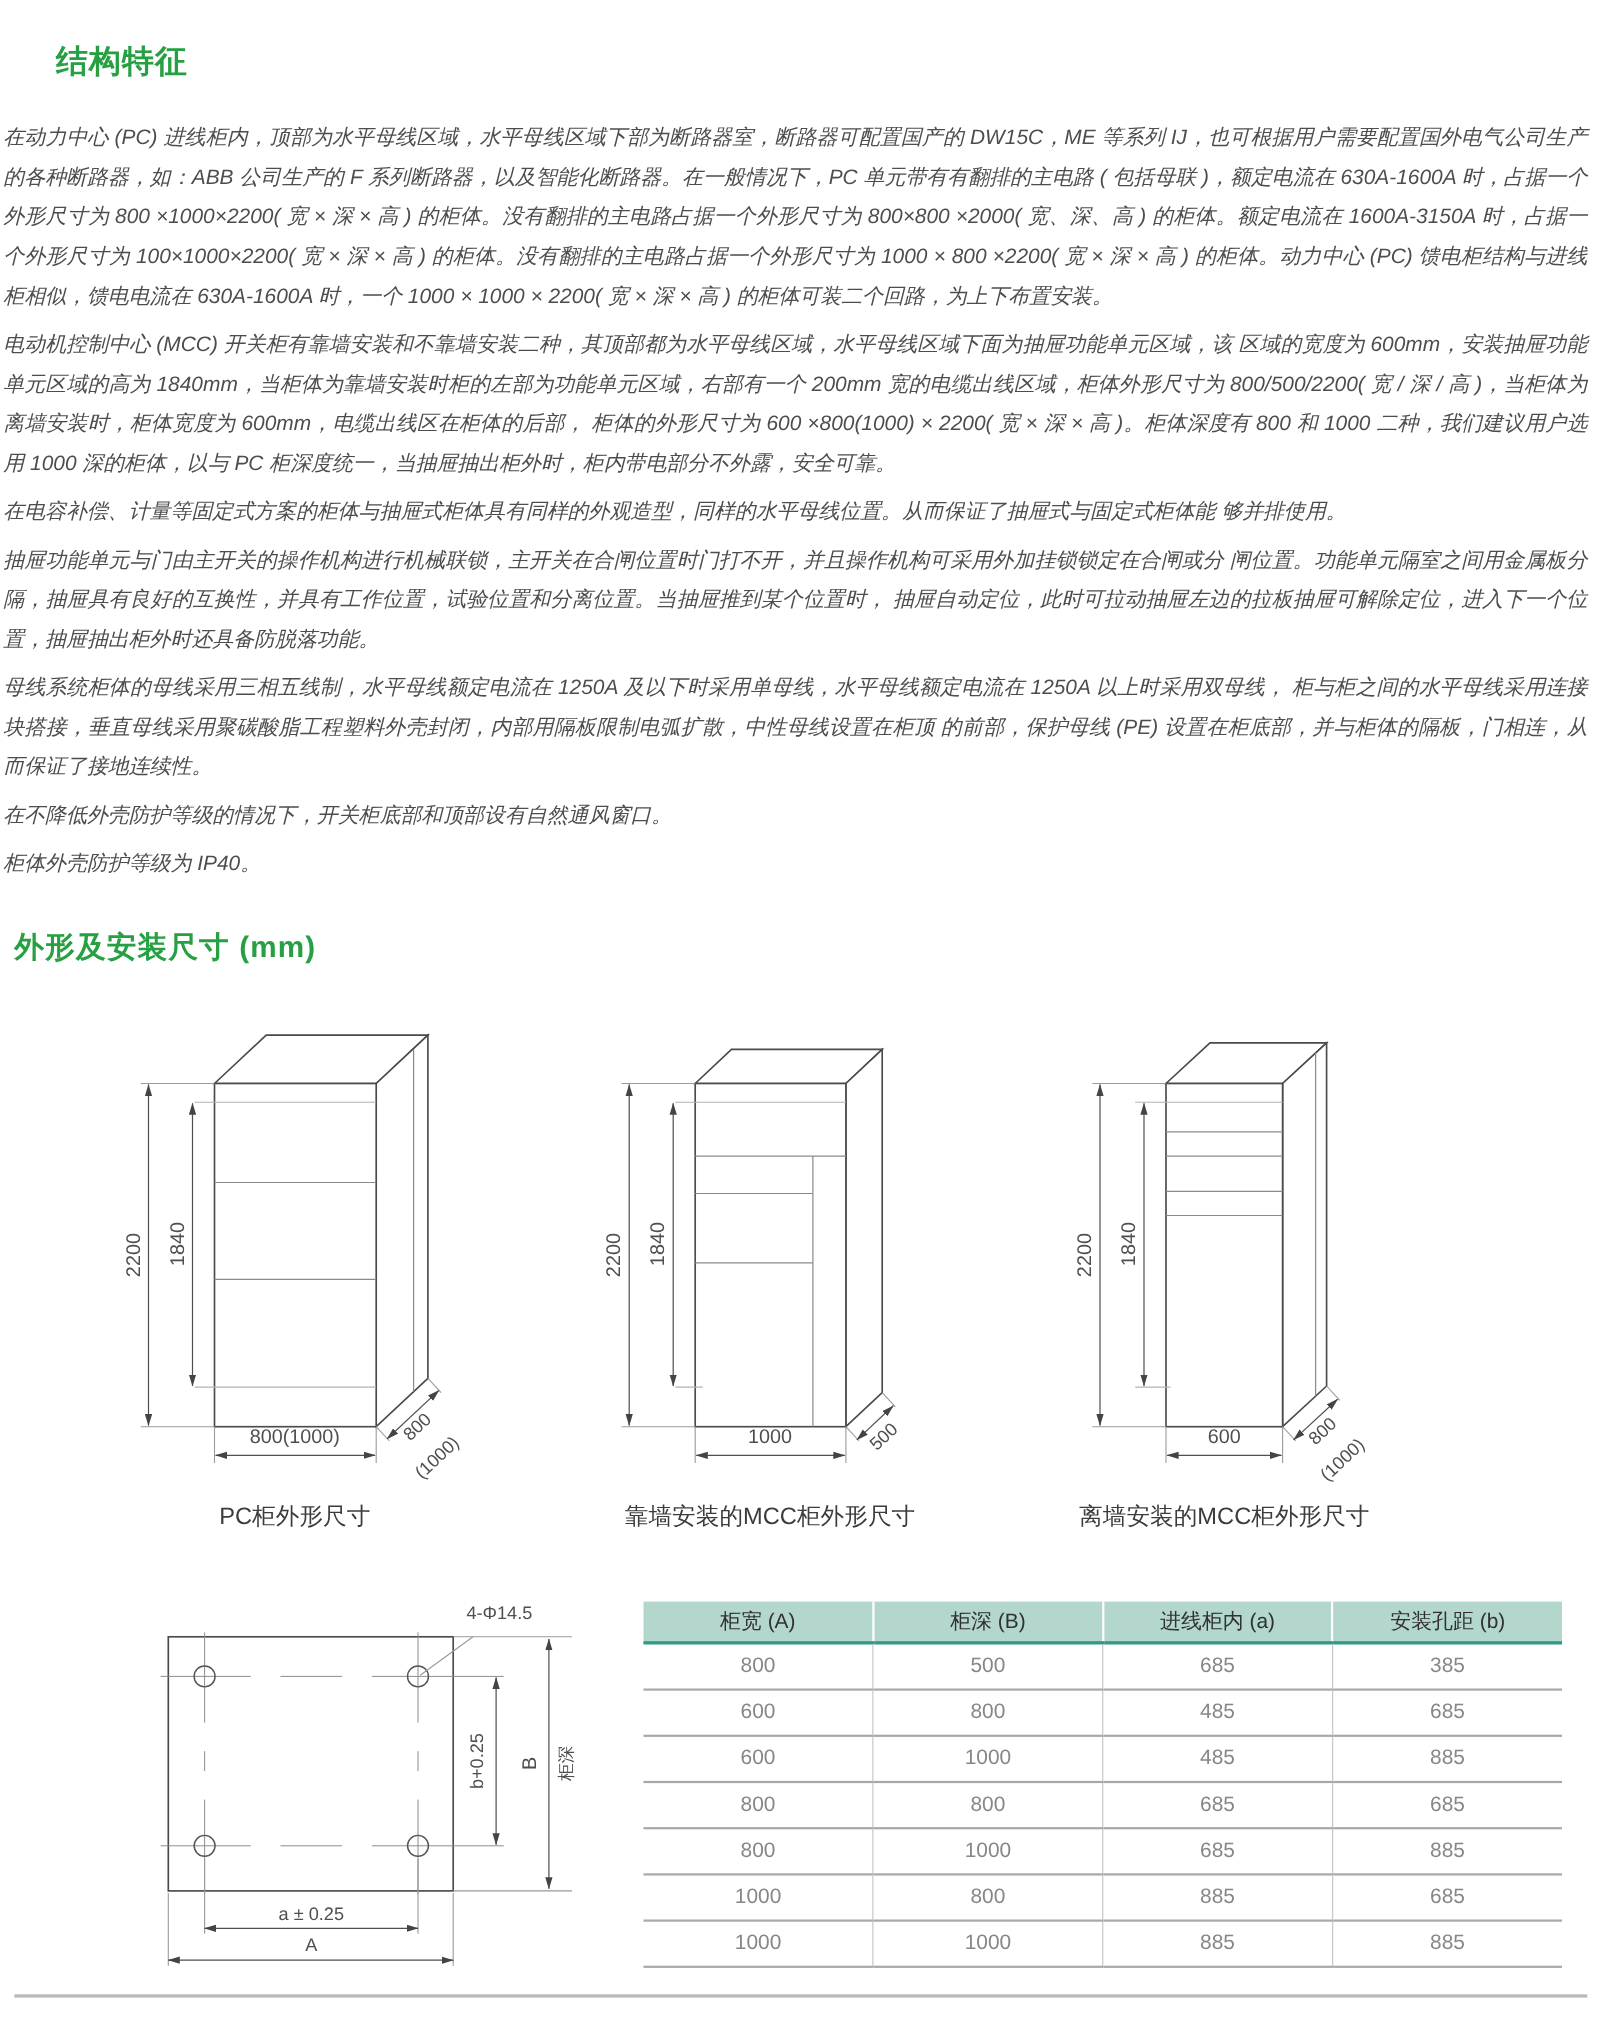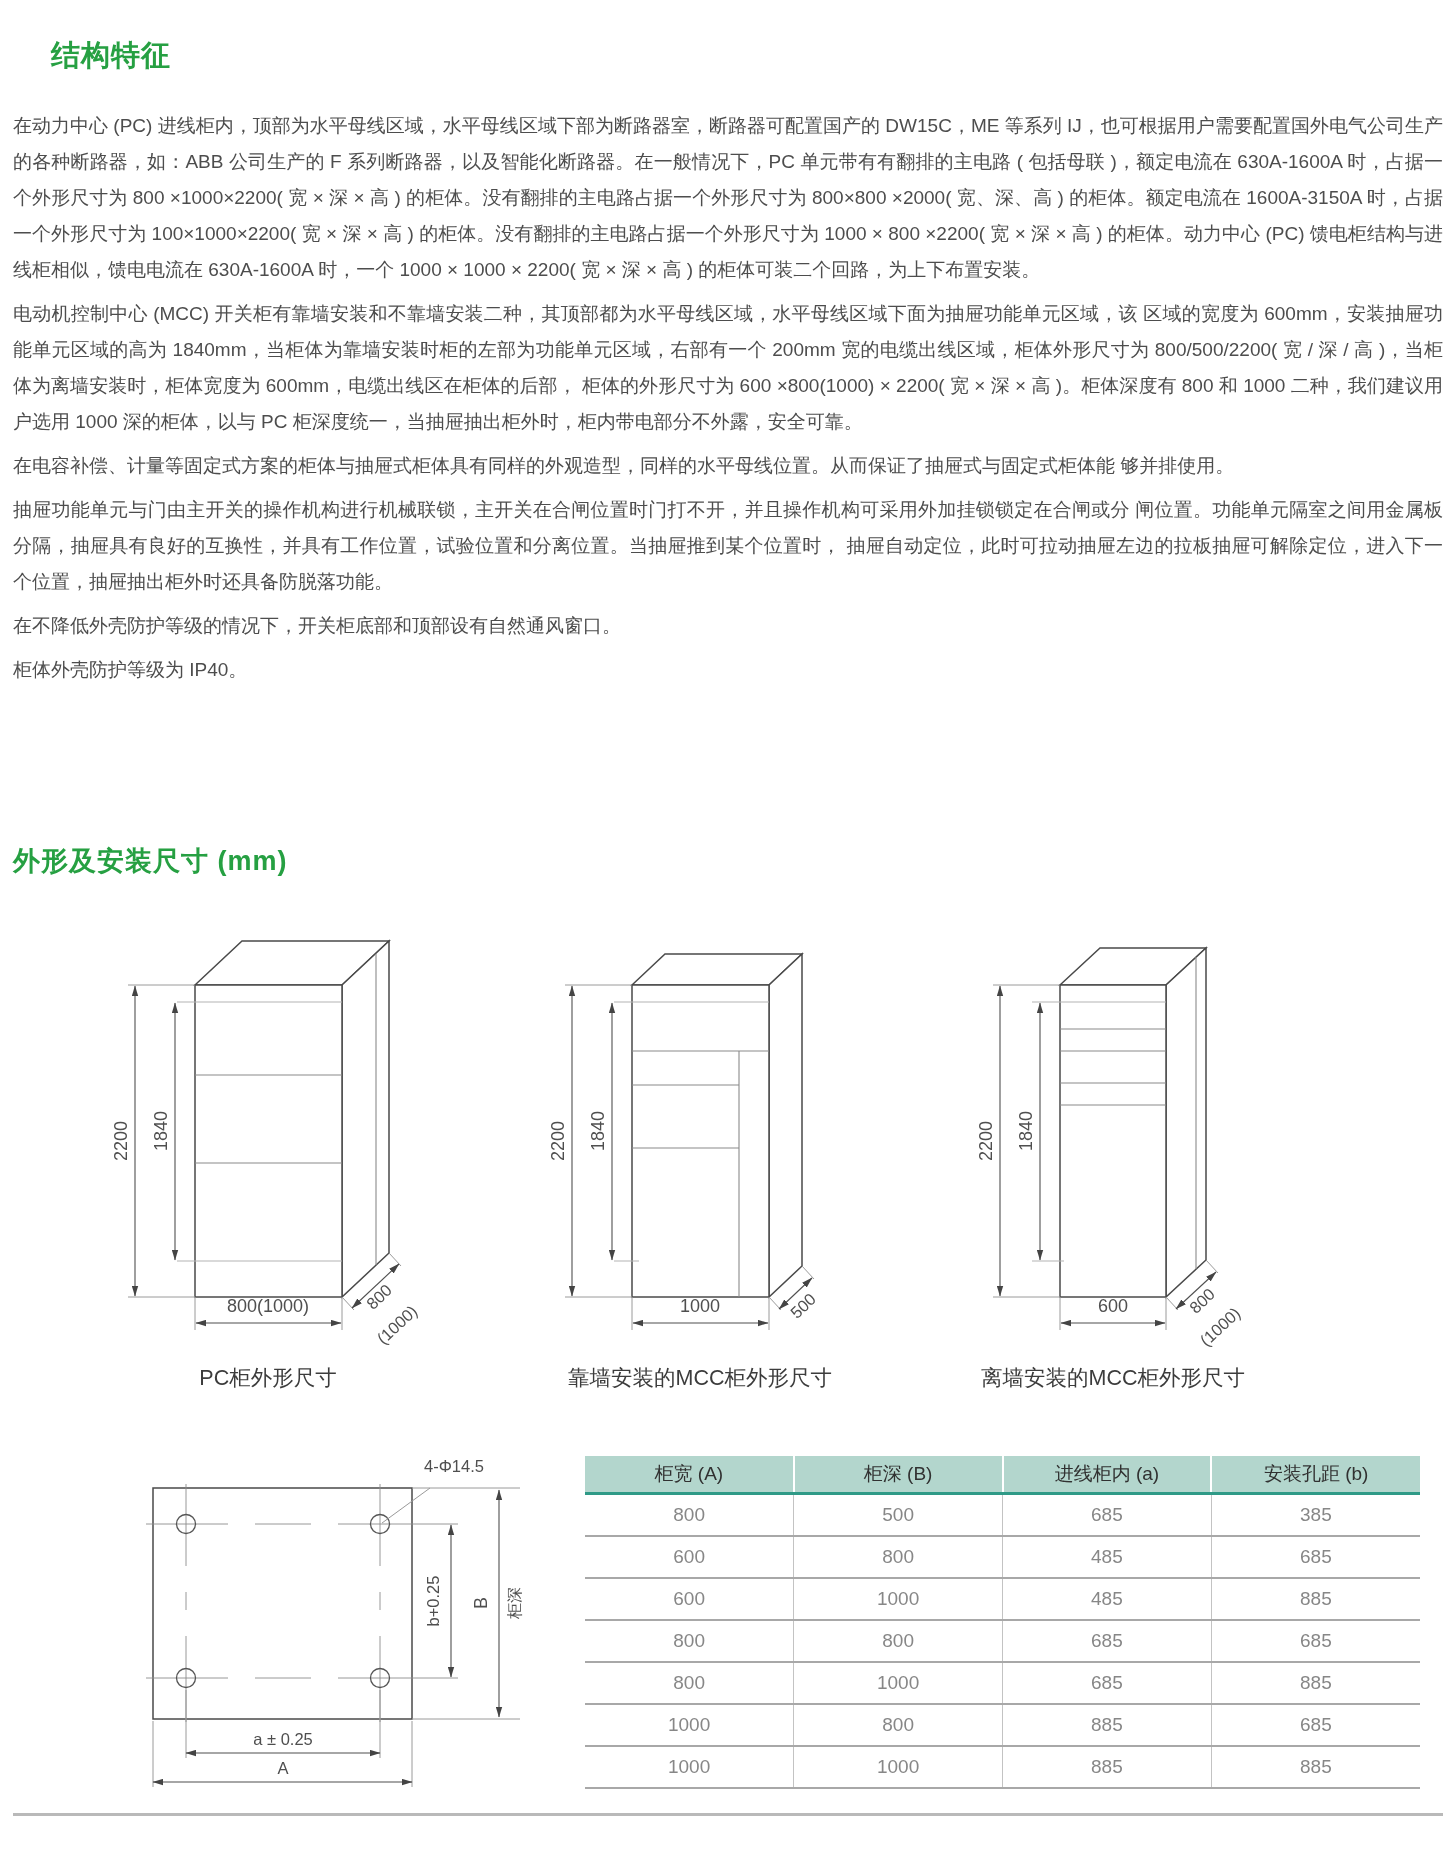--- a/index.html
+++ b/index.html
@@ -13,21 +13,21 @@
     font-size:29px; font-weight:bold; letter-spacing:1px;
     color:var(--accent, #26a042);
     margin-left:38px;
   }
   .h2 {
     position:absolute; top:843px; left:13px;
     font-size:27px; font-weight:bold; letter-spacing:1px;
     color:var(--accent, #26a042);
   }
   .paras {
-    position:absolute; top:108px; left:13px; right:13px;
+    position:absolute; top:108px; left:3px; right:13px;font-style:italic;
   }
   .paras p {
     margin:0 0 8px 0;
     font-size:19px; line-height:36px; color:#4d4d4d;
     text-align:justify;
   }
   .diagrams { position:absolute; top:920px; left:0; width:1456px; height:490px; }
   .dia { position:absolute; top:0; }
   .dia-1 { left:80px; }
   .dia-2 { left:517px; }
@@ -74,20 +74,21 @@
 </head>
 <body>
 
 <div class="h1">结构特征</div>
 
 <div class="paras">
   <p>在动力中心 (PC) 进线柜内，顶部为水平母线区域，水平母线区域下部为断路器室，断路器可配置国产的 DW15C，ME 等系列 IJ，也可根据用户需要配置国外电气公司生产的各种断路器，如：ABB 公司生产的 F 系列断路器，以及智能化断路器。在一般情况下，PC 单元带有有翻排的主电路 ( 包括母联 )，额定电流在 630A-1600A 时，占据一个外形尺寸为 800 ×1000×2200( 宽 × 深 × 高 ) 的柜体。没有翻排的主电路占据一个外形尺寸为 800×800 ×2000( 宽、深、高 ) 的柜体。额定电流在 1600A-3150A 时，占据一个外形尺寸为 100×1000×2200( 宽 × 深 × 高 ) 的柜体。没有翻排的主电路占据一个外形尺寸为 1000 × 800 ×2200( 宽 × 深 × 高 ) 的柜体。动力中心 (PC) 馈电柜结构与进线柜相似，馈电电流在 630A-1600A 时，一个 1000 × 1000 × 2200( 宽 × 深 × 高 ) 的柜体可装二个回路，为上下布置安装。</p>
   <p>电动机控制中心 (MCC) 开关柜有靠墙安装和不靠墙安装二种，其顶部都为水平母线区域，水平母线区域下面为抽屉功能单元区域，该 区域的宽度为 600mm，安装抽屉功能单元区域的高为 1840mm，当柜体为靠墙安装时柜的左部为功能单元区域，右部有一个 200mm 宽的电缆出线区域，柜体外形尺寸为 800/500/2200( 宽 / 深 / 高 )，当柜体为离墙安装时，柜体宽度为 600mm，电缆出线区在柜体的后部， 柜体的外形尺寸为 600 ×800(1000) × 2200( 宽 × 深 × 高 )。柜体深度有 800 和 1000 二种，我们建议用户选用 1000 深的柜体，以与 PC 柜深度统一，当抽屉抽出柜外时，柜内带电部分不外露，安全可靠。</p>
   <p>在电容补偿、计量等固定式方案的柜体与抽屉式柜体具有同样的外观造型，同样的水平母线位置。从而保证了抽屉式与固定式柜体能 够并排使用。</p>
   <p>抽屉功能单元与门由主开关的操作机构进行机械联锁，主开关在合闸位置时门打不开，并且操作机构可采用外加挂锁锁定在合闸或分 闸位置。功能单元隔室之间用金属板分隔，抽屉具有良好的互换性，并具有工作位置，试验位置和分离位置。当抽屉推到某个位置时， 抽屉自动定位，此时可拉动抽屉左边的拉板抽屉可解除定位，进入下一个位置，抽屉抽出柜外时还具备防脱落功能。</p>
+  <p>母线系统柜体的母线采用三相五线制，水平母线额定电流在 1250A 及以下时采用单母线，水平母线额定电流在 1250A 以上时采用双母线， 柜与柜之间的水平母线采用连接块搭接，垂直母线采用聚碳酸脂工程塑料外壳封闭，内部用隔板限制电弧扩散，中性母线设置在柜顶 的前部，保护母线 (PE) 设置在柜底部，并与柜体的隔板，门相连，从而保证了接地连续性。</p>
   <p>在不降低外壳防护等级的情况下，开关柜底部和顶部设有自然通风窗口。</p>
   <p>柜体外壳防护等级为 IP40。</p>
 </div>
 
 <div class="h2">外形及安装尺寸 (mm)</div>
 
 <div class="diagrams">
 
   <svg class="dia dia-1" width="420" height="478" viewBox="0 0 420 478">
     <defs>

